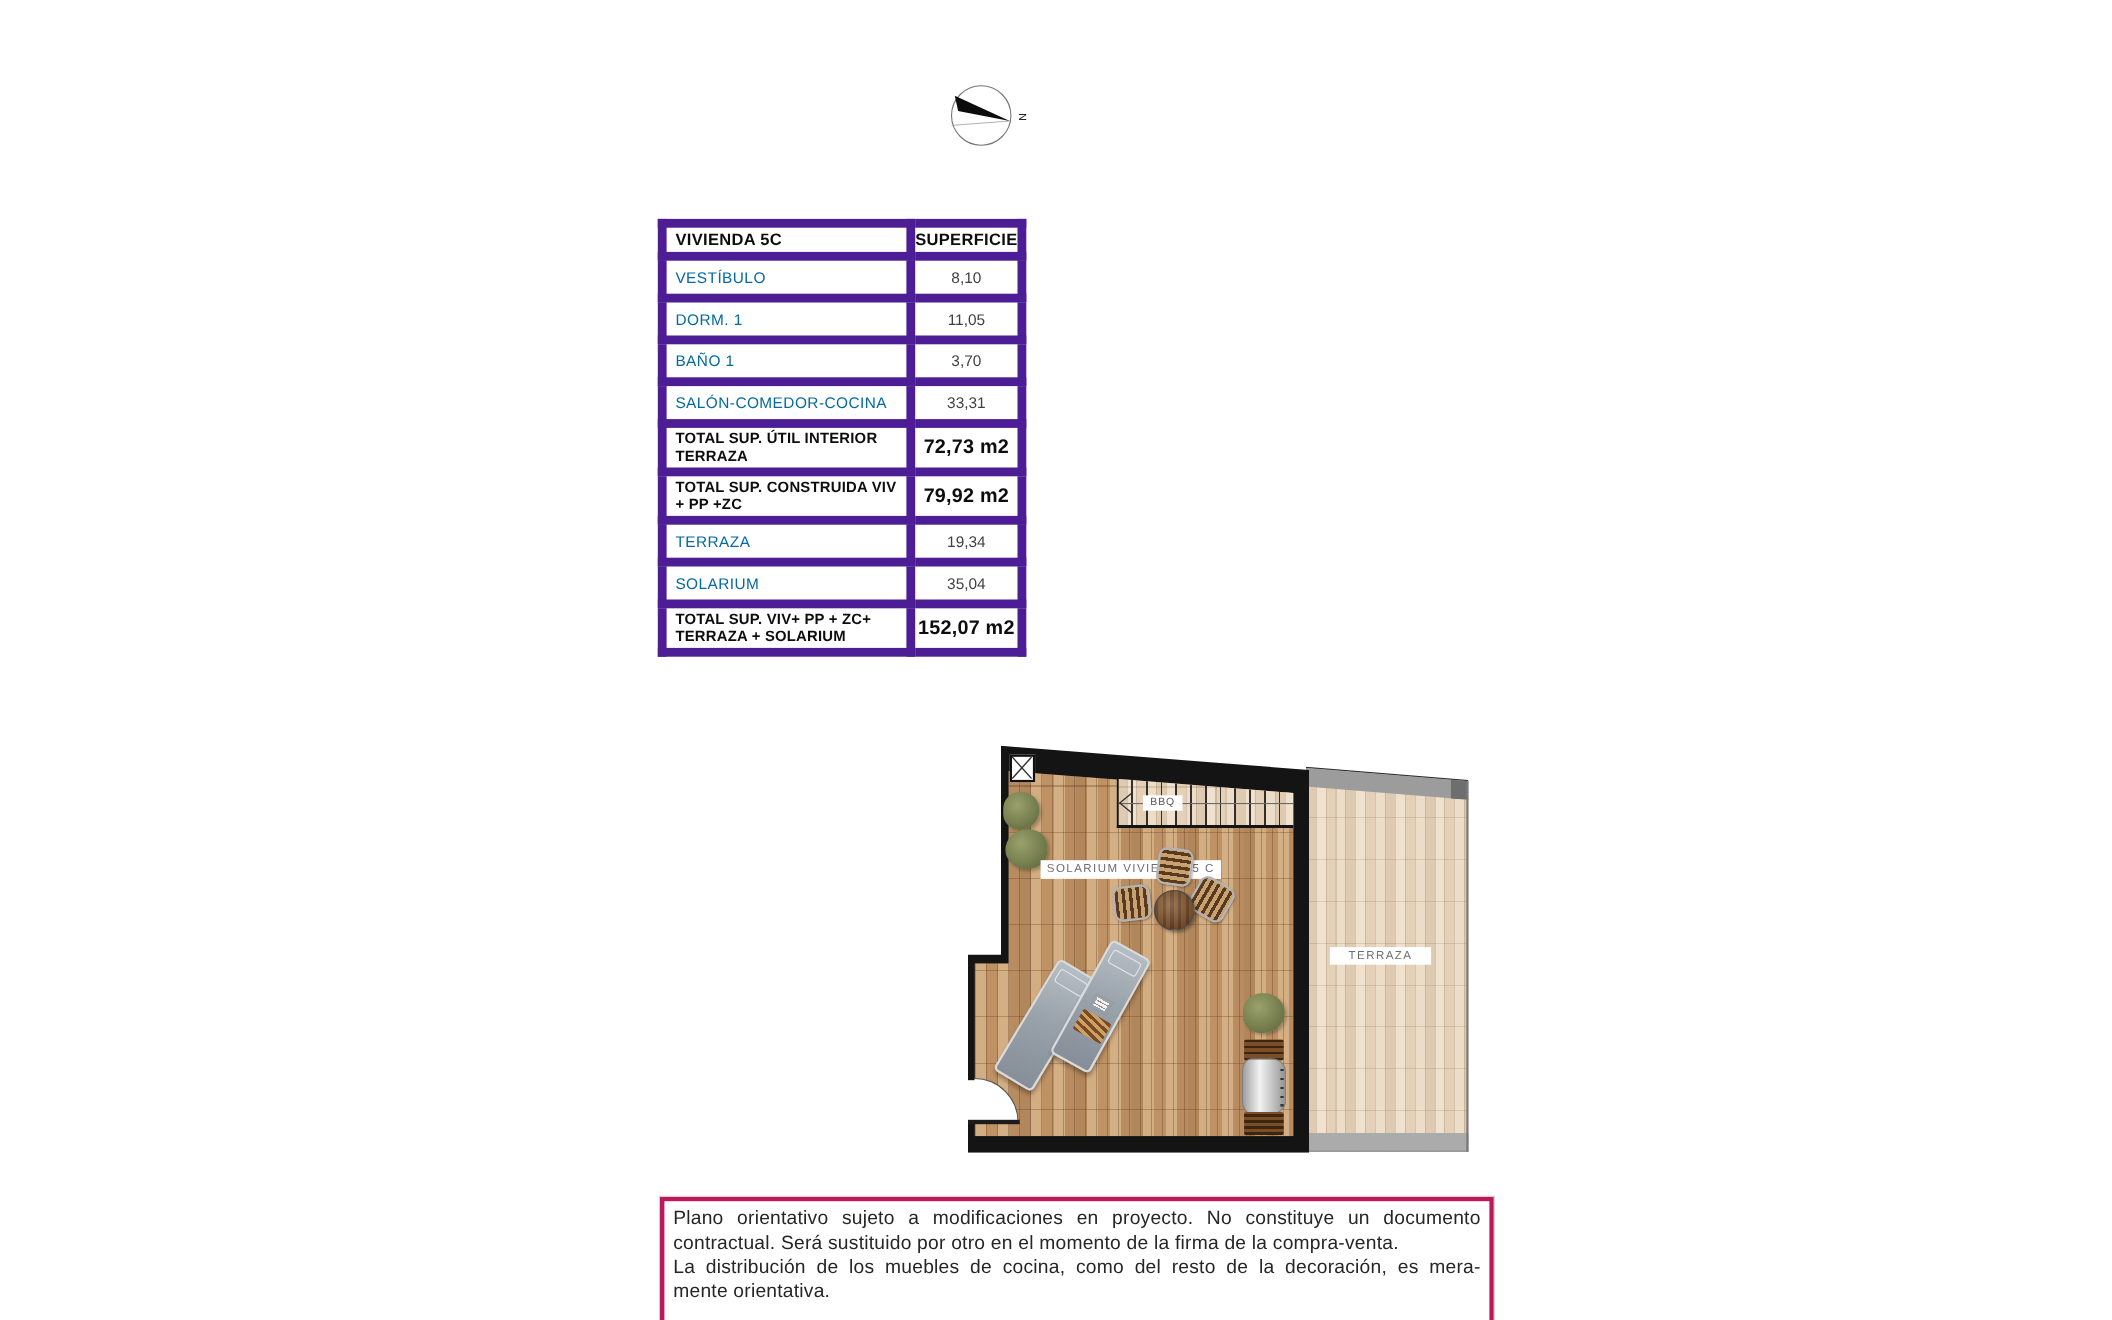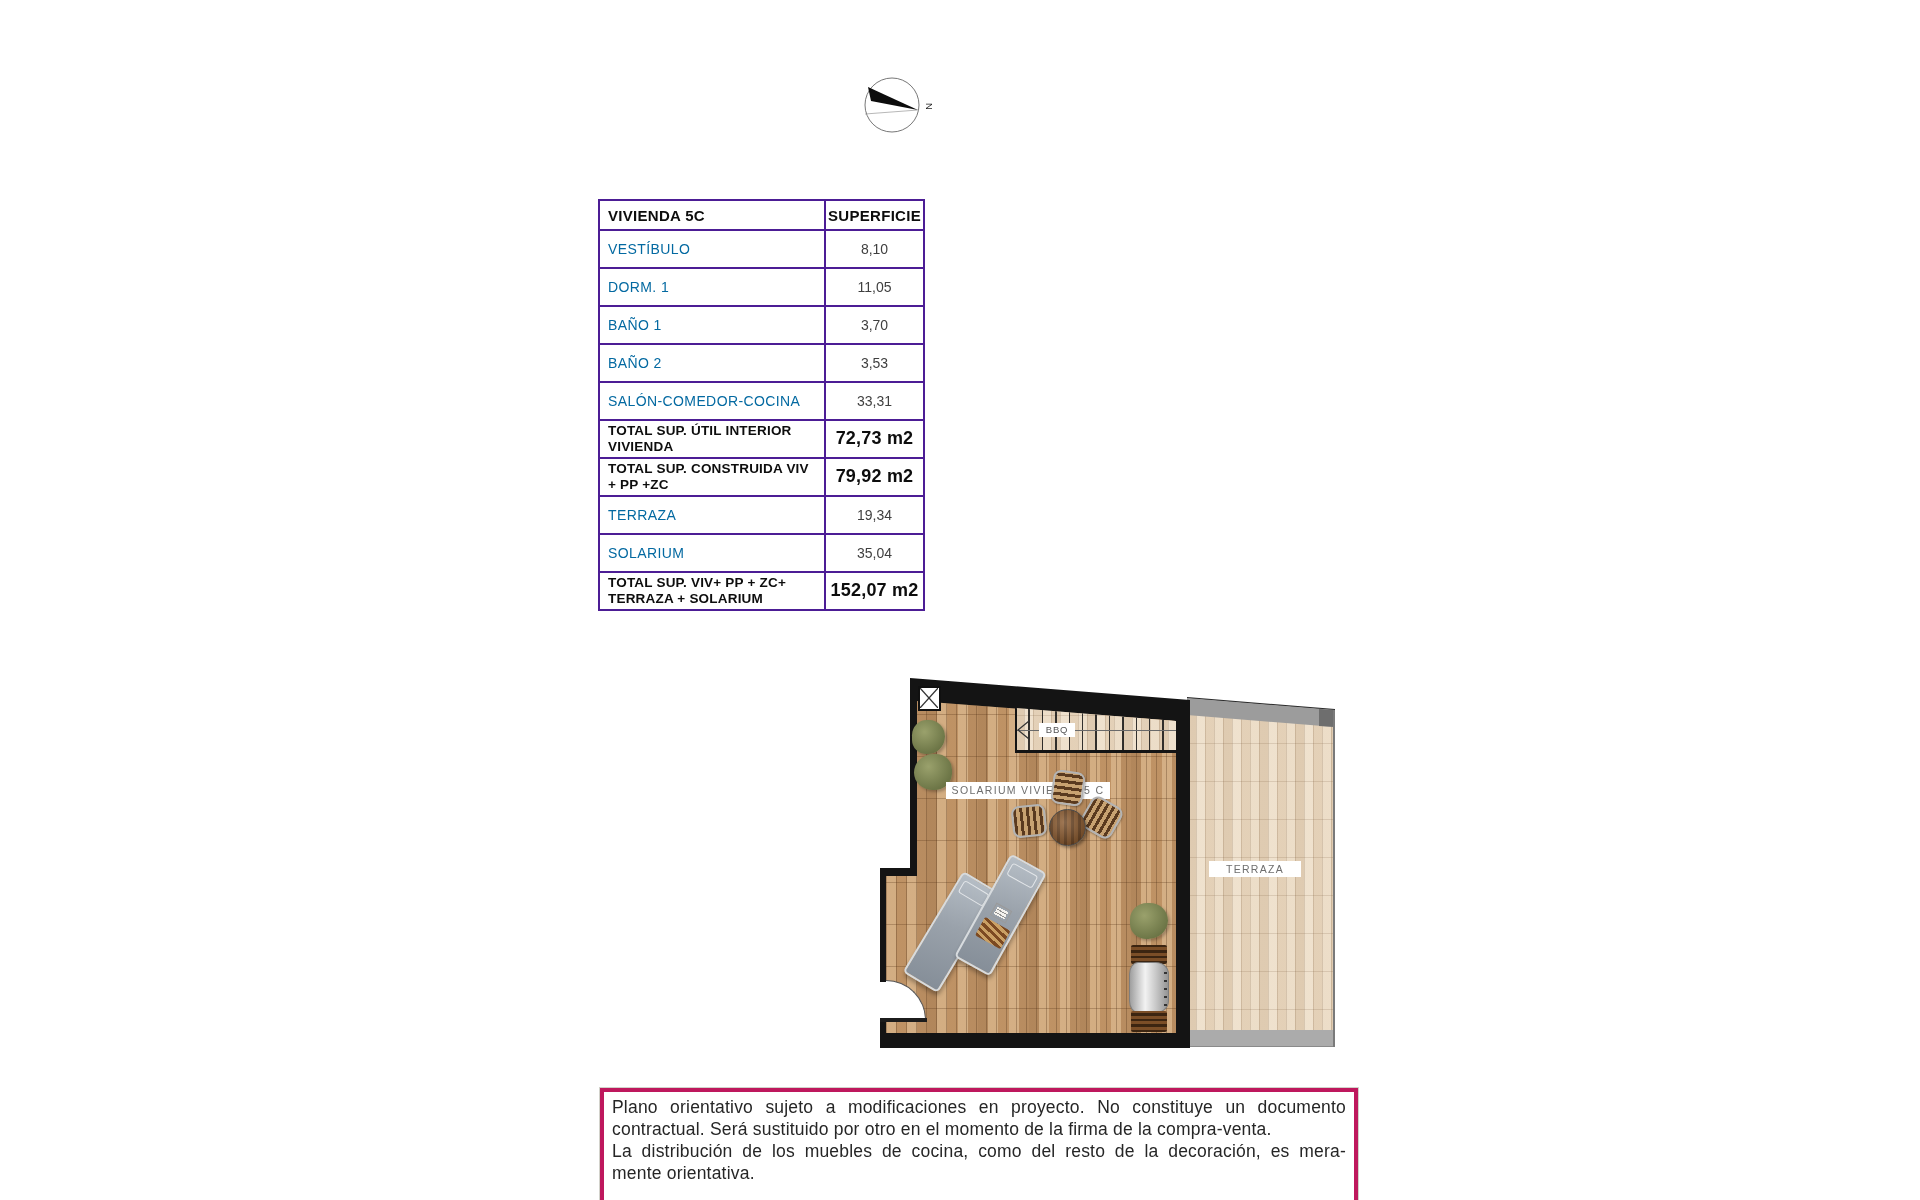--- a/index.html
+++ b/index.html
@@ -4,21 +4,21 @@
 <style>
   * { margin:0; padding:0; box-sizing:border-box; }
   html,body { width:1920px; height:1200px; background:#ffffff; overflow:hidden;
               font-family:"Liberation Sans", sans-serif; }
 
   
   #compass { position:absolute; left:856px; top:66px; width:90px; height:80px; }
 
   
   #area-table { position:absolute; left:598px; top:199px; border-collapse:collapse; }
-  #area-table td { border:2px solid #4c1d95; background:#fff; vertical-align:middle; }
+  #area-table td { border:8px solid #4c1d95; background:#fff; vertical-align:middle; }
   #area-table td.c-name  { width:226px; padding:2px 4px 2px 8px; font-size:14px; color:#0369a1; letter-spacing:.4px; }
   #area-table td.c-val   { width:99px;  text-align:center; font-size:14px; color:#3f3f3f; }
   #area-table tr         { height:38px; }
   #area-table tr.hdr     { height:30px; }
   #area-table tr.hdr td  { font-weight:bold; color:#0d0d0d; font-size:15px; letter-spacing:.3px; }
   #area-table tr.hdr td.c-val { text-align:center; padding-left:0; }
   #area-table tr.total td { font-weight:bold; color:#0d0d0d; font-size:13.5px; line-height:1.18; letter-spacing:.2px; }
   #area-table tr.total td.c-val { font-size:18px; }
 
   
@@ -155,29 +155,25 @@
       </tr>
       <tr class="">
         <td class="c-name">DORM. 1</td>
         <td class="c-val">11,05</td>
       </tr>
       <tr class="">
         <td class="c-name">BAÑO 1</td>
         <td class="c-val">3,70</td>
       </tr>
       <tr class="">
-        <td class="c-name">BAÑO 2</td>
-        <td class="c-val">3,53</td>
-      </tr>
-      <tr class="">
         <td class="c-name">SALÓN-COMEDOR-COCINA</td>
         <td class="c-val">33,31</td>
       </tr>
       <tr class="total">
-        <td class="c-name">TOTAL SUP. ÚTIL INTERIOR VIVIENDA</td>
+        <td class="c-name">TOTAL SUP. ÚTIL INTERIOR TERRAZA</td>
         <td class="c-val">72,73 m2</td>
       </tr>
       <tr class="total">
         <td class="c-name">TOTAL SUP. CONSTRUIDA VIV + PP +ZC</td>
         <td class="c-val">79,92 m2</td>
       </tr>
       <tr class="">
         <td class="c-name">TERRAZA</td>
         <td class="c-val">19,34</td>
       </tr>

